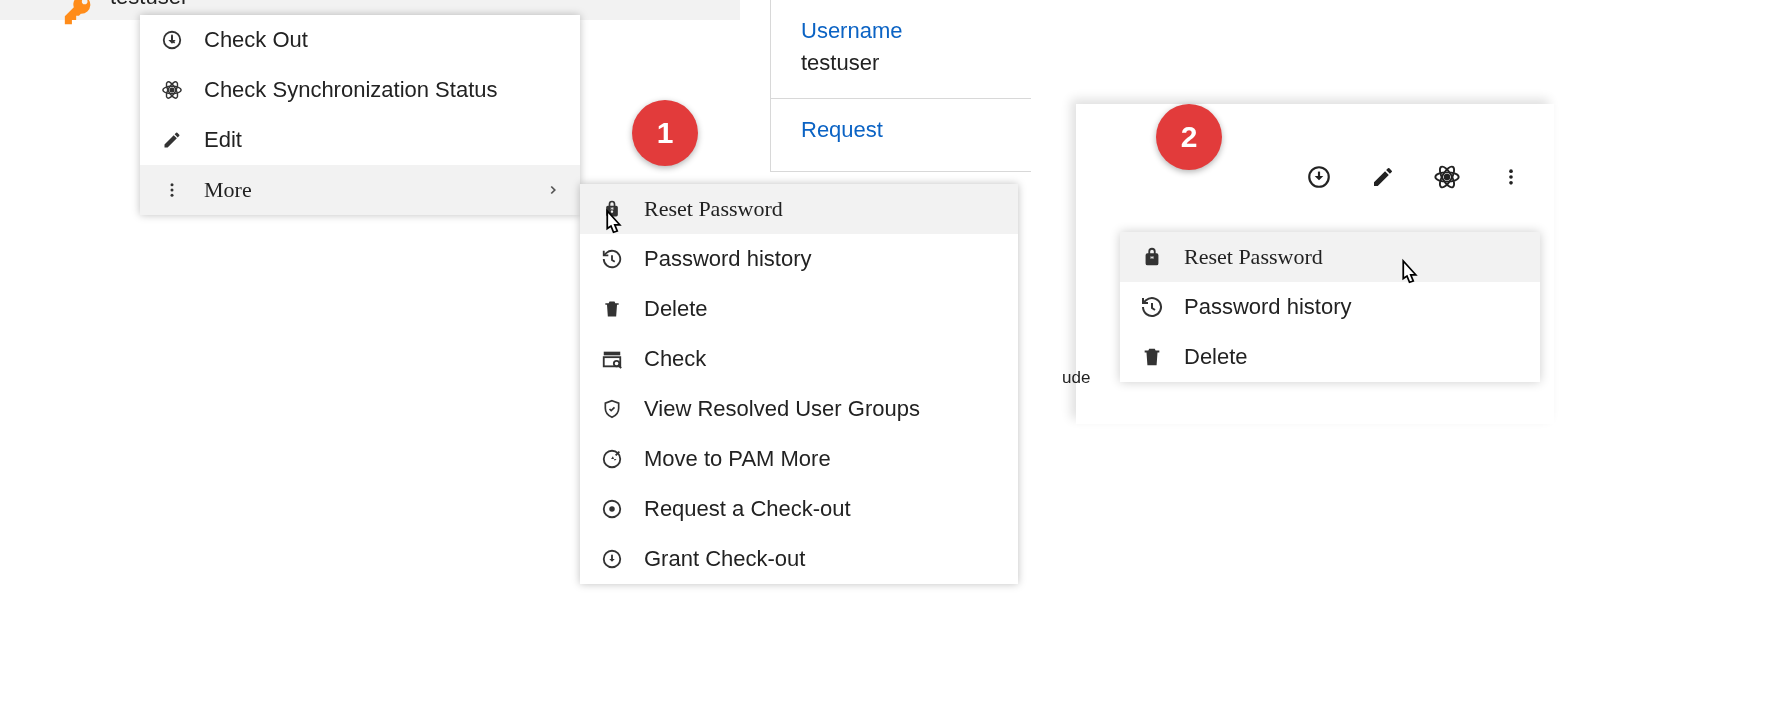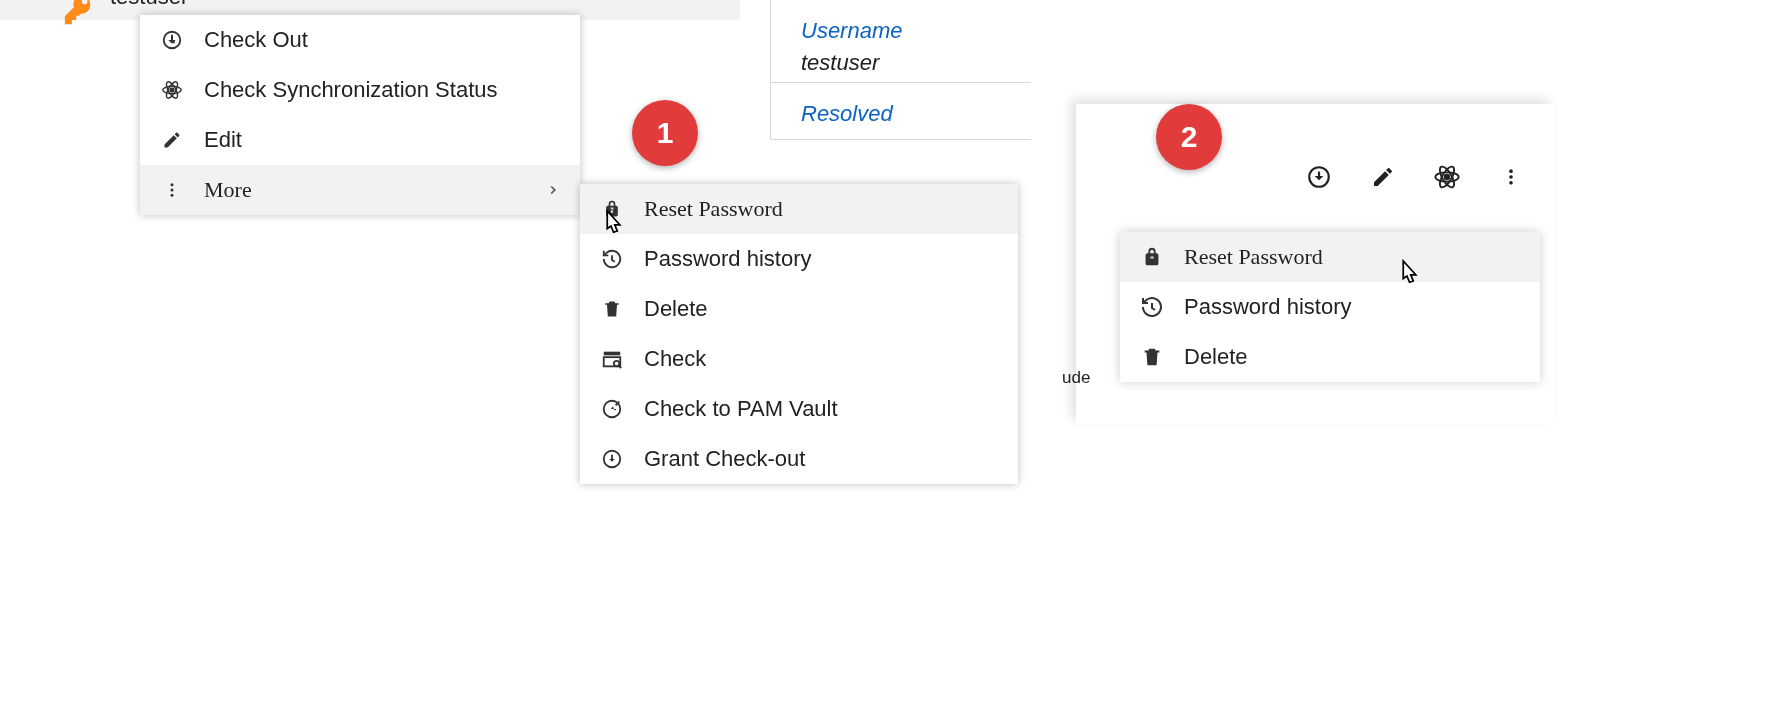--- a/index.html
+++ b/index.html
@@ -14,21 +14,21 @@
   .menu1{left:140px;top:15px;width:440px;}
   .menu .item{display:flex;align-items:center;gap:20px;padding:12px 20px;white-space:nowrap;cursor:pointer;}
   .menu .item.hover{background:#f2f2f2;font-family:Liberation Serif, serif;}
   .menu .ic{width:24px;display:flex;justify-content:center;color:#333;}
   .menu .lbl{font-size:22px;}
   .menu .item .chev{margin-left:auto;color:#555;}
 
   .menu2{left:580px;top:184px;width:438px;}
 
   .side{position:absolute;left:770px;top:0;width:260px;border-left:1px solid #d8d8d8;}
-  .side .sec{border-bottom:1px solid #d8d8d8;padding:18px 30px 6px;font-style:italic;}
+  .side .sec{border-bottom:1px solid #d8d8d8;padding:18px 30px 22px;}
   .side .sec .h{color:#0b63c4;font-size:22px;margin-bottom:6px;}
   .side .sec .v{font-size:22px;}
 
   
   .badge{position:absolute;width:66px;height:66px;border-radius:50%;background:#e23b3b;color:#fff;display:flex;align-items:center;justify-content:center;font-size:30px;font-weight:600;box-shadow:0 2px 6px rgba(0,0,0,.3);}
   .badge1{left:632px;top:100px;}
   .badge2{left:1156px;top:104px;}
 
   
   .cursor{position:absolute;pointer-events:none;}
@@ -53,21 +53,21 @@
       </svg>
   </span>
   <span class="user-label">testuser</span>
 
   <div class="side">
     <div class="sec">
       <div class="h">Username</div>
       <div class="v">testuser</div>
     </div>
     <div class="sec">
-      <div class="h">Resolved</div>
+      <div class="h">Request</div>
     </div>
   </div>
 
   <div class="menu menu1">
     <div class="item">
       <span class="ic">
         <svg width="22" height="22" viewBox="0 0 24 24" fill="none" stroke="currentColor" stroke-width="2">
             <circle cx="12" cy="12" r="9"></circle>
             <path d="M12 8v5l3 2" fill="none"></path>
             <path d="M12 7v5" stroke-linecap="round"></path>
@@ -147,27 +147,45 @@
             <rect x="3" y="4" width="18" height="4"></rect>
             <rect x="3" y="10" width="18" height="10" fill="none" stroke="currentColor" stroke-width="2"></rect>
             <circle cx="17" cy="17" r="3" fill="none" stroke="currentColor" stroke-width="2"></circle>
             <path d="M19 19l3 3" stroke="currentColor" stroke-width="2"></path>
           </svg>
       </span>
       <span class="lbl">Check</span>
     </div>
     <div class="item">
       <span class="ic">
+        <svg width="20" height="22" viewBox="0 0 24 24" fill="none" stroke="currentColor" stroke-width="2">
+            <path d="M12 2l8 3v6c0 5-3.5 9-8 11-4.5-2-8-6-8-11V5l8-3z"></path>
+            <path d="M9 12l2 2 4-4"></path>
+          </svg>
+      </span>
+      <span class="lbl">View Resolved User Groups</span>
+    </div>
+    <div class="item">
+      <span class="ic">
         <svg width="22" height="22" viewBox="0 0 24 24" fill="currentColor">
             <circle cx="12" cy="12" r="9" fill="none" stroke="currentColor" stroke-width="2"></circle>
             <path d="M7 12h4l2-3 2 5 2-2h0"></path>
             <path d="M16 8l4-4" stroke="currentColor" stroke-width="2"></path>
           </svg>
       </span>
-      <span class="lbl">Check to PAM Vault</span>
+      <span class="lbl">Move to PAM More</span>
+    </div>
+    <div class="item">
+      <span class="ic">
+        <svg width="22" height="22" viewBox="0 0 24 24" fill="none" stroke="currentColor" stroke-width="2">
+            <circle cx="12" cy="12" r="9"></circle>
+            <circle cx="12" cy="12" r="3" fill="currentColor" stroke="none"></circle>
+          </svg>
+      </span>
+      <span class="lbl">Request a Check-out</span>
     </div>
     <div class="item">
       <span class="ic">
         <svg width="22" height="22" viewBox="0 0 24 24" fill="none" stroke="currentColor" stroke-width="2">
             <circle cx="12" cy="12" r="9"></circle>
             <path d="M12 8v5" stroke-linecap="round"></path>
             <path d="M9 12l3 3 3-3" fill="currentColor" stroke="none"></path>
           </svg>
       </span>
       <span class="lbl">Grant Check-out</span>

